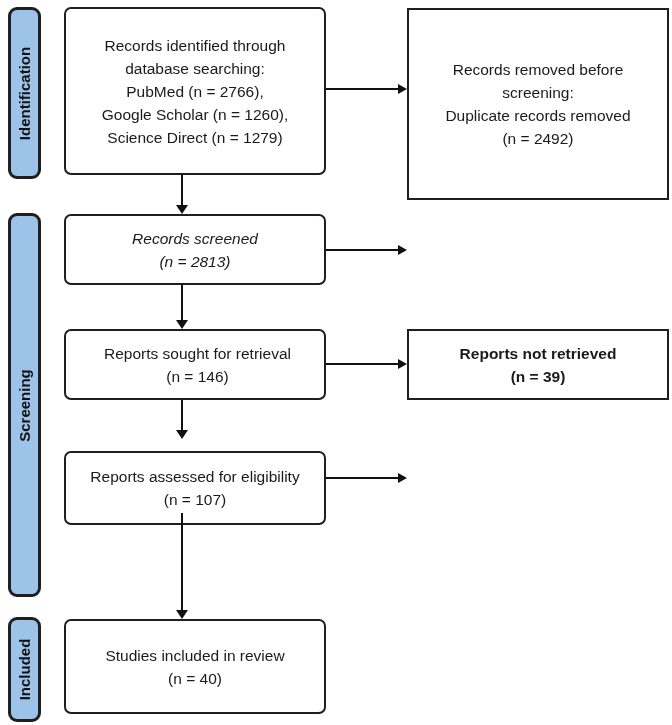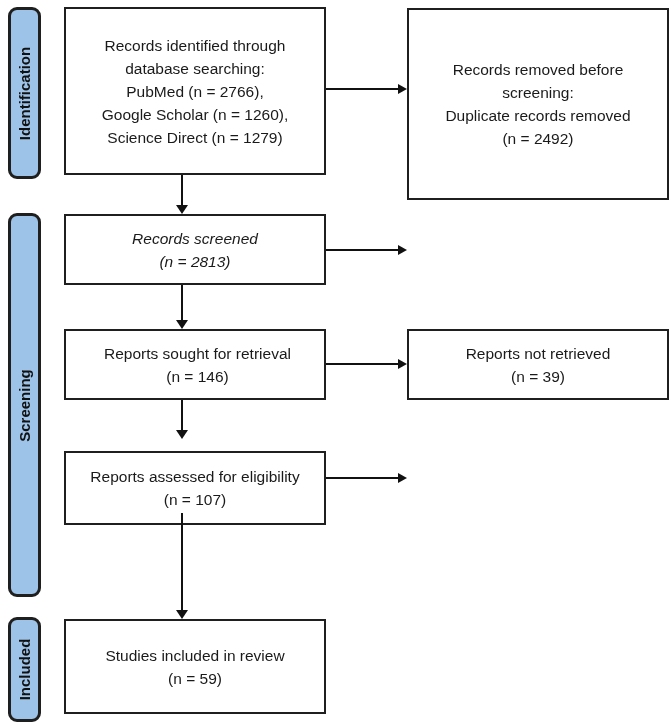--- a/index.html
+++ b/index.html
@@ -34,28 +34,28 @@
   #stage-included{top:617px;height:105px;}
 
   
   .fbox{
     position:absolute;background:#fff;
     border:2px solid var(--box-border);box-sizing:border-box;
     display:flex;align-items:center;justify-content:center;
     text-align:center;font-size:15.5px;line-height:23px;
     white-space:pre-line;padding:2px 6px;
   }
-  .col-main{left:64px;width:262px;}
+  .col-main{left:64px;width:262px;border-radius:7px;}
   .col-right{left:407px;width:262px;}
   #box-identified{top:7px;height:168px;}
   #box-removed{top:8px;height:192px;}
   #box-screened{top:214px;height:71px;font-style:italic;}
   #box-excluded{top:214px;height:71px;}
   #box-sought{top:329px;height:71px;padding-left:11px;}
-  #box-not-retrieved{top:329px;height:71px;}
+  #box-not-retrieved{top:329px;height:71px;font-weight:bold;}
   #box-assessed{top:439px;height:74px;margin-top:12px;}
   #box-reports-excluded{top:439px;height:121px;}
   #box-included{top:619px;height:95px;}
 
   
   .hline{position:absolute;height:2px;background:var(--arrow);left:326px;width:73px;}
   .hhead{position:absolute;width:0;height:0;left:398px;
     border-top:5px solid transparent;border-bottom:5px solid transparent;
     border-left:9px solid var(--arrow);}
   .vline{position:absolute;width:2px;background:var(--arrow);left:181px;}
@@ -83,21 +83,21 @@
 PubMed (n = 2766),
 Google Scholar (n = 1260),
 Science Direct (n = 1279)</div>
   <div class="fbox col-main" id="box-screened">Records screened
 (n = 2813)</div>
   <div class="fbox col-main" id="box-sought">Reports sought for retrieval
 (n = 146)</div>
   <div class="fbox col-main" id="box-assessed">Reports assessed for eligibility
 (n = 107)</div>
   <div class="fbox col-main" id="box-included">Studies included in review
-(n = 59)</div>
+(n = 40)</div>
 
   <div class="fbox col-right" id="box-removed">Records removed before
 screening:
 Duplicate records removed
 (n = 2492)</div>
   <div class="fbox col-right" id="box-not-retrieved">Reports not retrieved
 (n = 39)</div>
 
   <div>
     <div class="hline" style="top:88px"></div>

